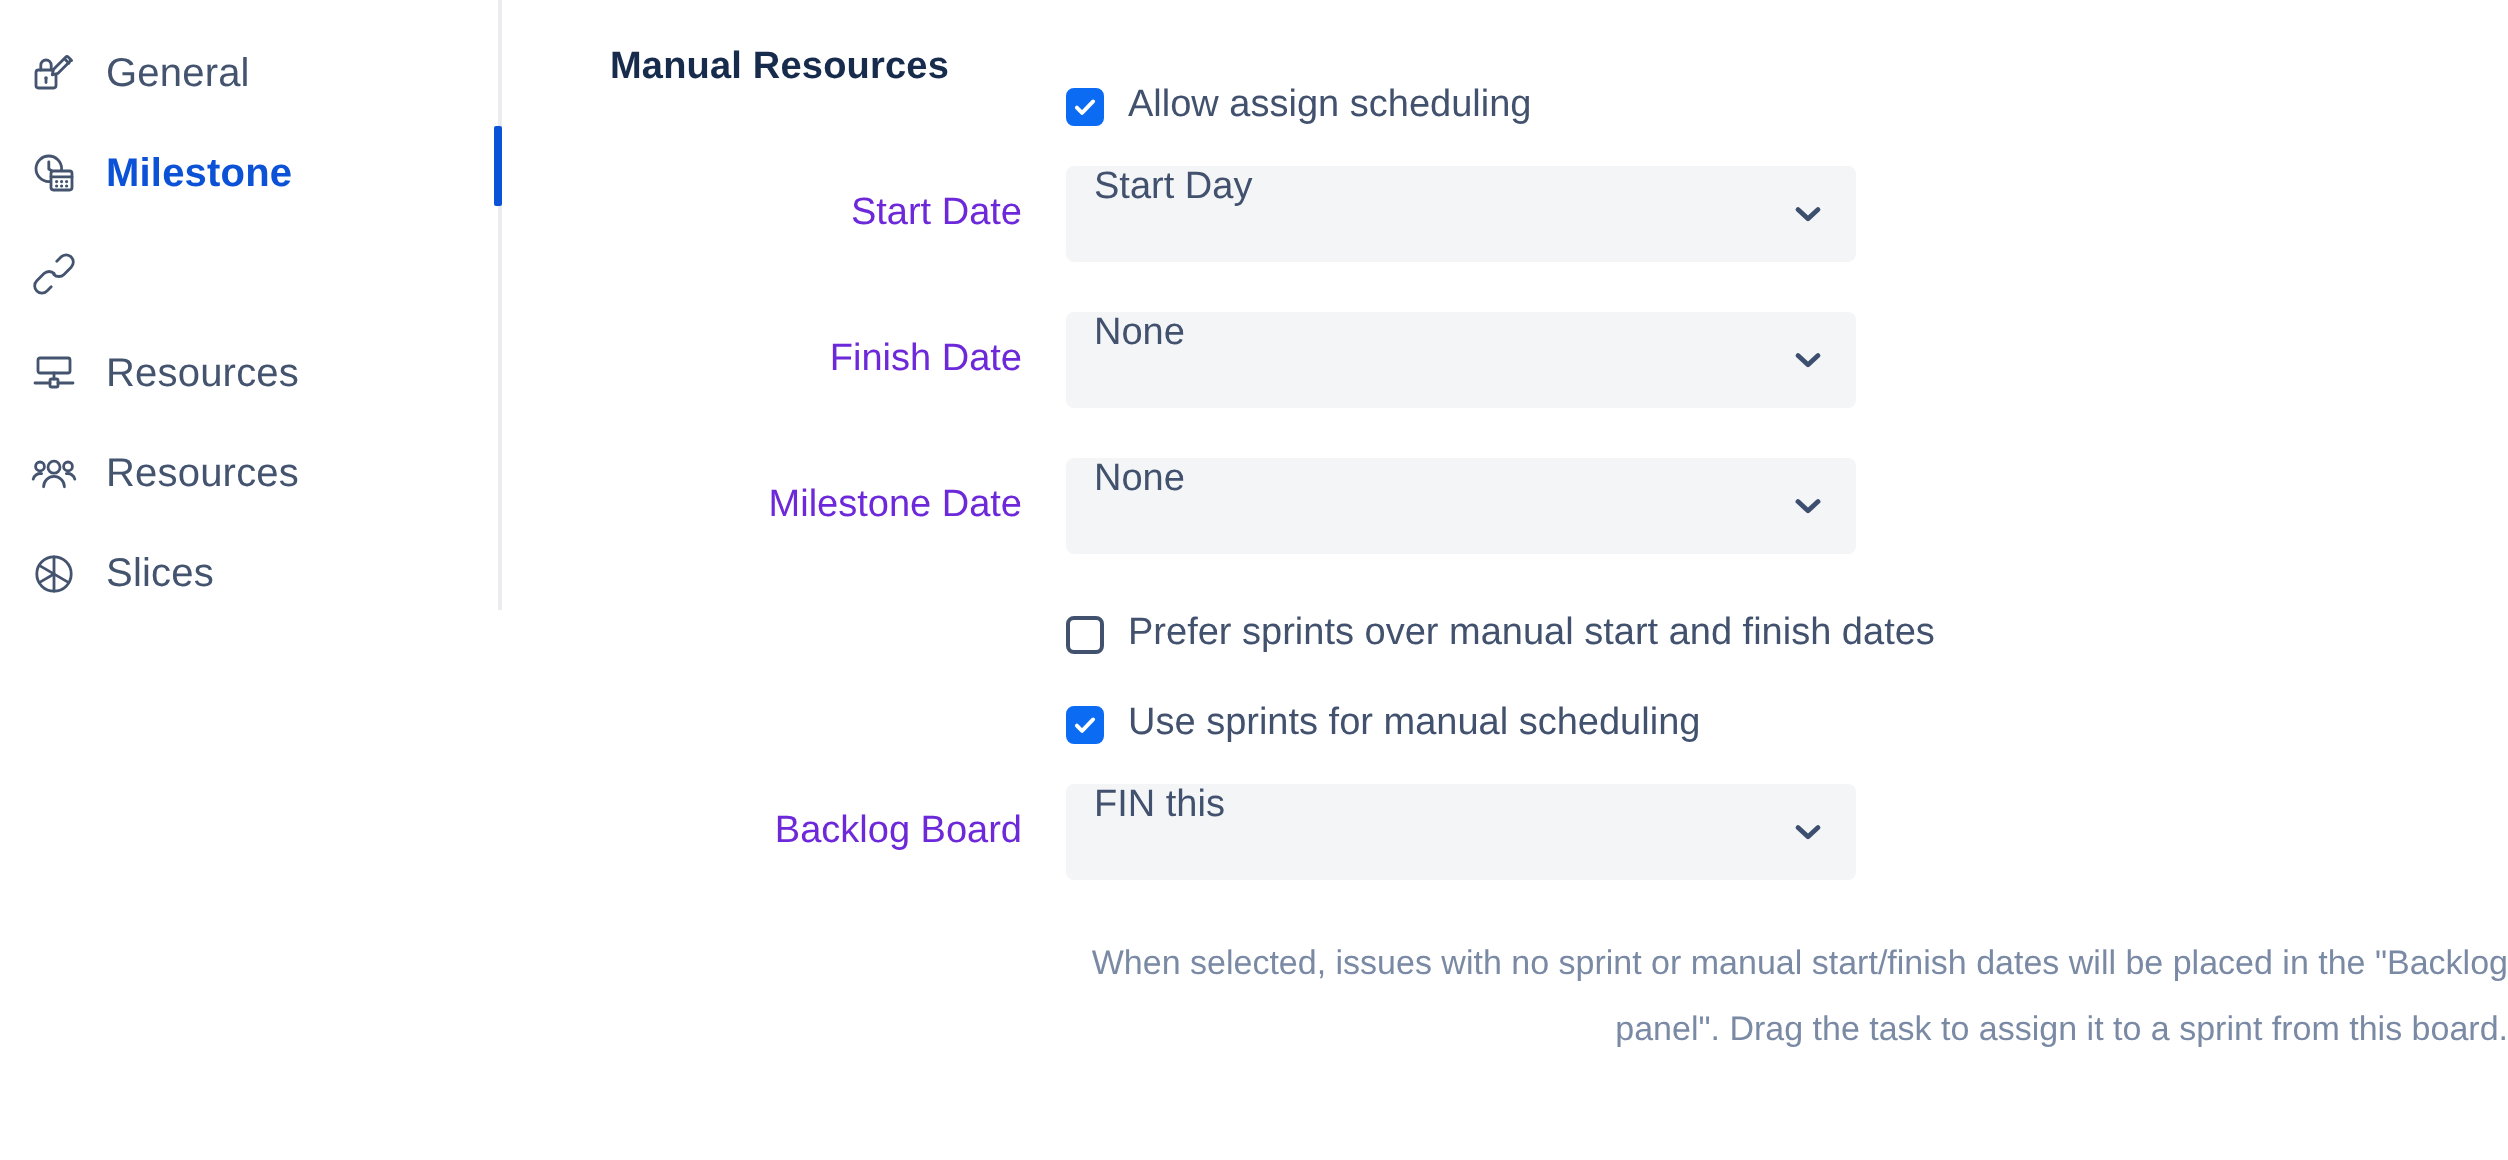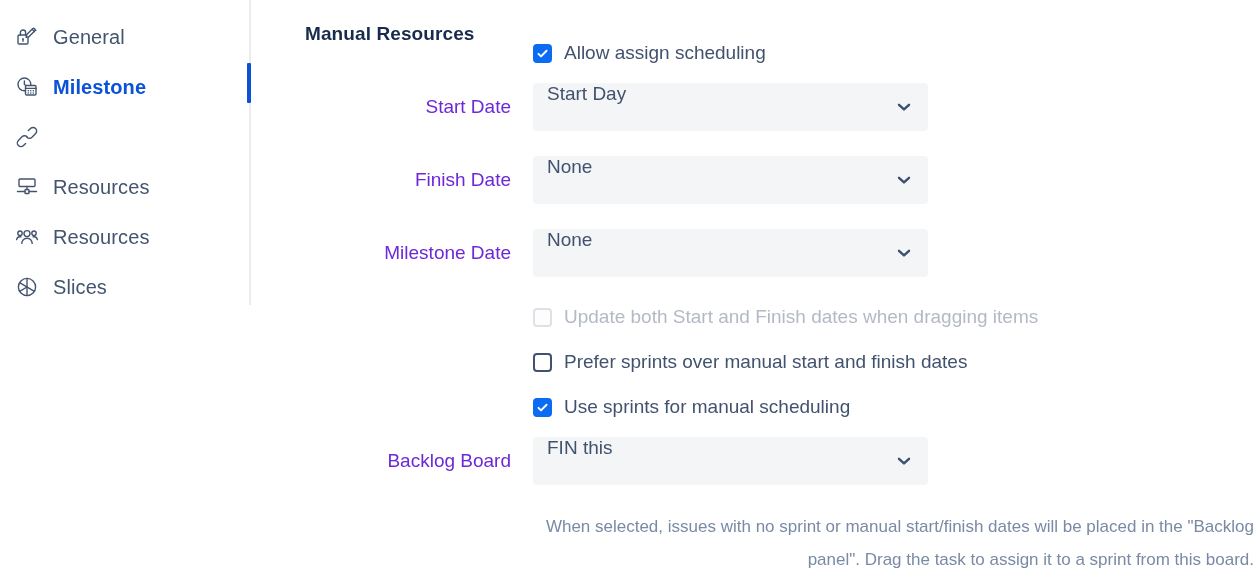--- a/index.html
+++ b/index.html
@@ -330,29 +330,20 @@
         <div class="select">
           <span class="select-value">None</span>
           <span class="chev">
             <svg width="20" height="20" viewBox="0 0 20 20" fill="none" stroke="currentColor" stroke-width="2.4" stroke-linecap="round" stroke-linejoin="round">
               <path d="M5 7.8l5 4.6 5-4.6"></path>
             </svg>
           </span>
         </div>
       </div>
 
-      <div class="row check-row">
-        <div class="row-label blank"></div>
-        <div class="cb-wrap">
-          <span class="cb disabled">
-            
-          </span>
-          <span class="cb-label dim">Update both Start and Finish dates when dragging items</span>
-        </div>
-      </div>
 
       <div class="row check-row">
         <div class="row-label blank"></div>
         <div class="cb-wrap">
           <span class="cb">
             
           </span>
           <span class="cb-label">Prefer sprints over manual start and finish dates</span>
         </div>
       </div>

